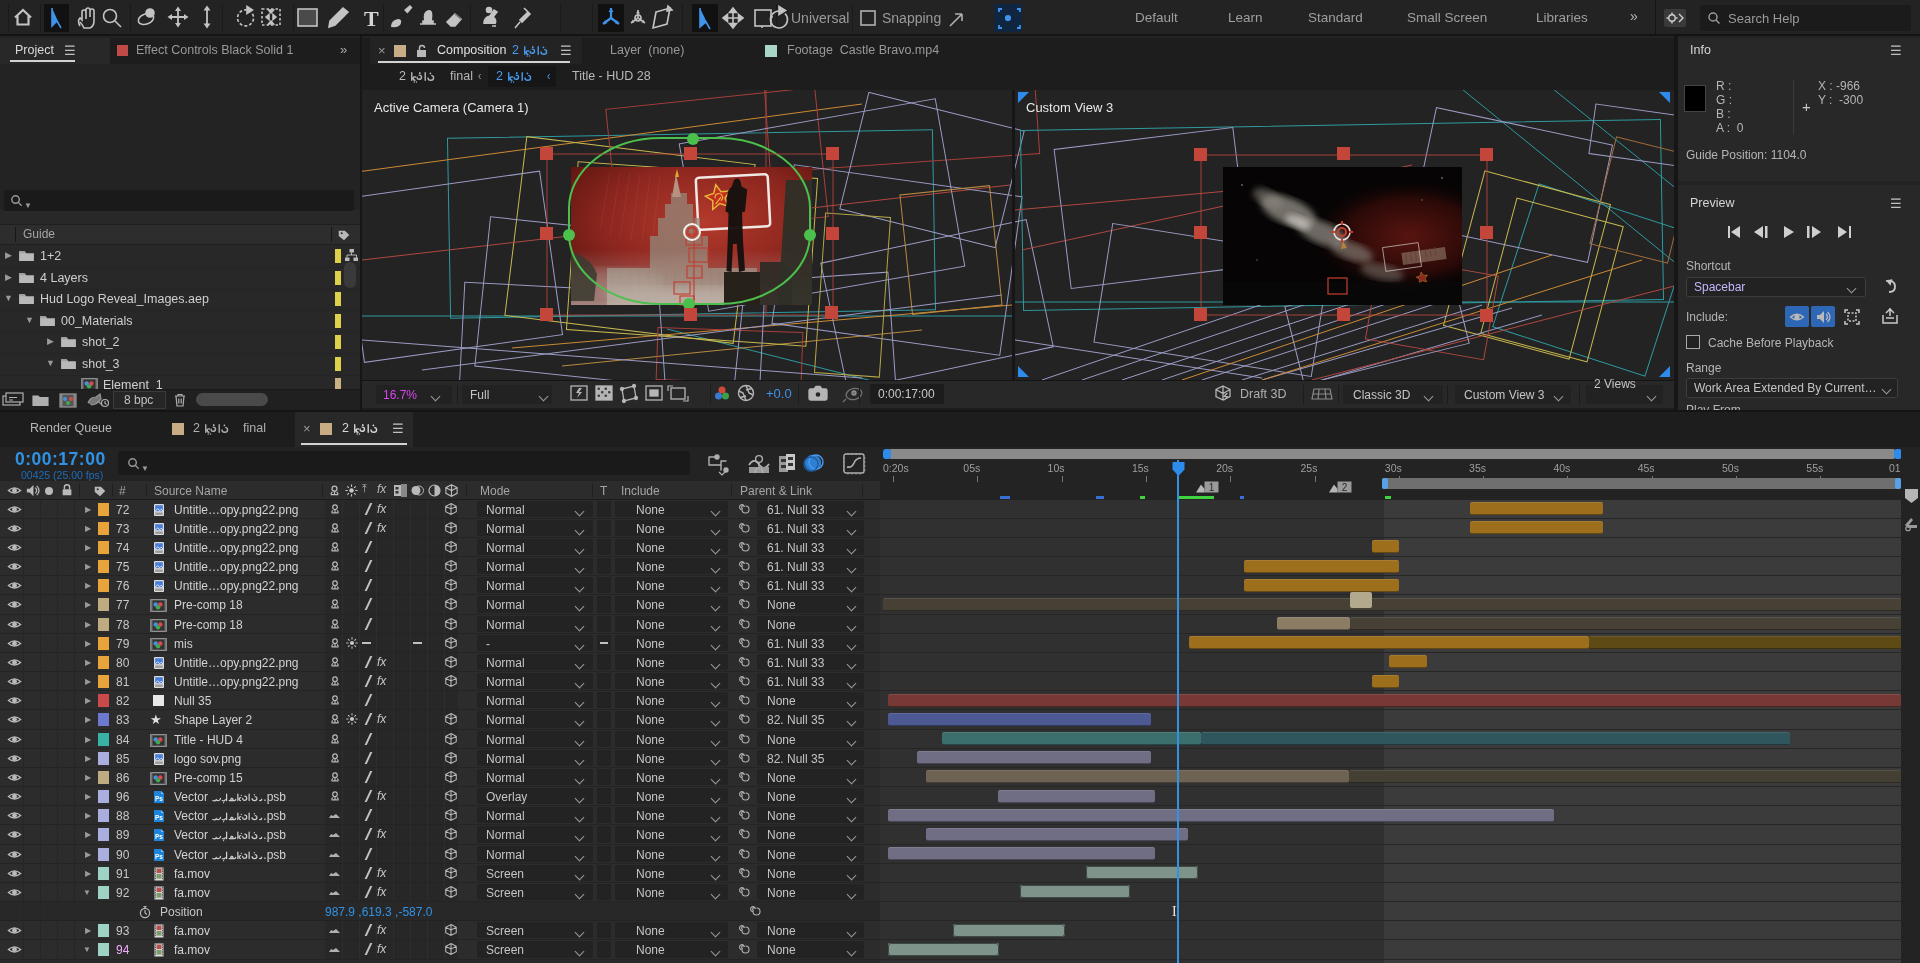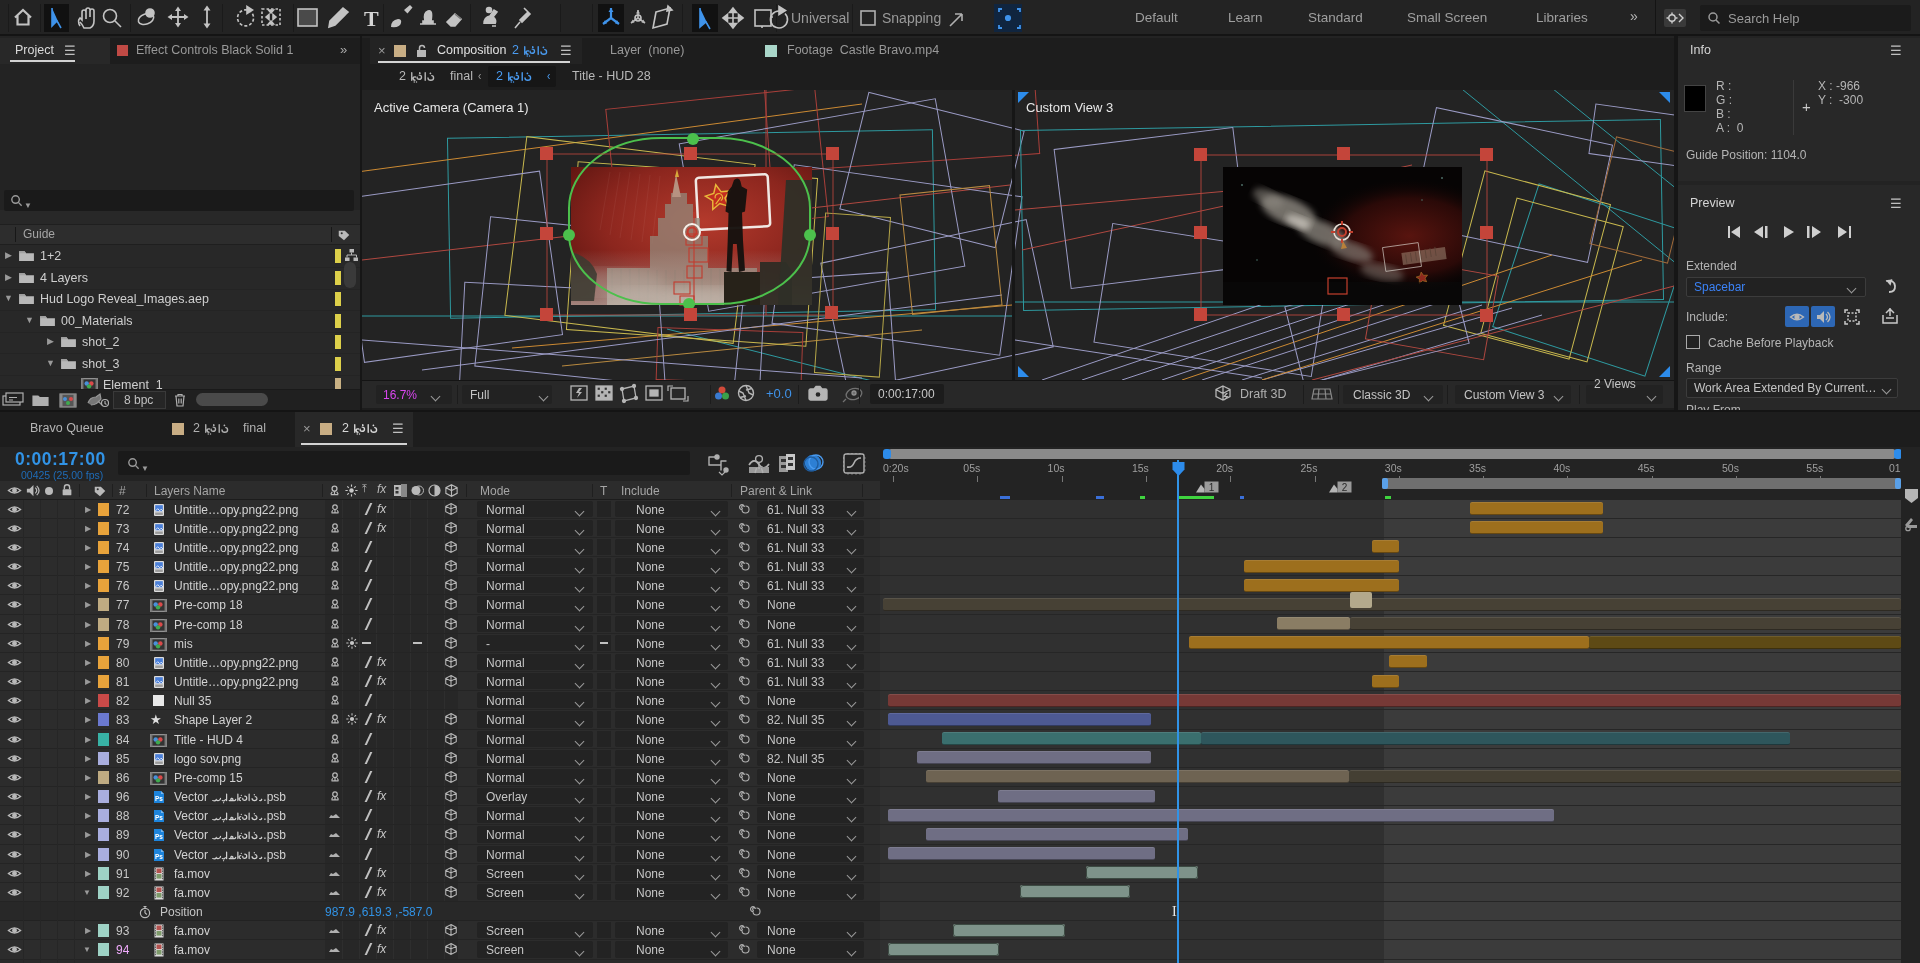--- a/index.html
+++ b/index.html
@@ -324,23 +324,23 @@
 <div class="txt" style="left:212px;top:158px;color:#c0c0c0;font-size:13px">☰</div>
 <svg class="ab" style="left:48px;top:186px" width="130" height="16" viewBox="0 0 130 16">
       <g fill="#cfcfcf">
         <path d="M2 2 v12 h2 V2 Z M14 2 L5 8 l9 6 Z"></path>
         <path d="M37 2 L28 8 l9 6 Z M39 2 h2.5 v12 H39 Z"></path>
         <path d="M58 2 l10 6 -10 6 Z"></path>
         <path d="M86 2 L95 8 l-9 6 Z M83.5 2 h-2.5 v12 h2.5 Z"></path>
         <path d="M112 2 l9 6 -9 6 Z M123 2 v12 h2 V2 Z"></path>
       </g>
     </svg>
-<div class="txt" style="left:8px;top:221px;color:#b5b5b5">Extended</div>
+<div class="txt" style="left:8px;top:221px;color:#b5b5b5">Shortcut</div>
 <div class="ab" style="left:8px;top:239px;width:180px;height:20px;background:#222;border:1px solid #3c3c3c;border-radius:2px"></div>
-<div class="txt" style="left:16px;top:242px;color:#3b82f6">Spacebar</div>
+<div class="txt" style="left:16px;top:242px;color:#c4b5fd">Spacebar</div>
 <div class="chev ab" style="left:170px;top:245px"></div>
 <svg class="ab" style="left:203px;top:239px" width="18" height="18" viewBox="0 0 18 18">
       <path d="M5 4 Q13 2 14 9 Q14.5 15 8 15" fill="none" stroke="#c8c8c8" stroke-width="1.8"></path>
       <path d="M5 0.5 v7 l-5-3.5 Z" fill="#c8c8c8" transform="translate(5.5,0.5) rotate(15 2 4)"></path>
     </svg>
 <div class="txt" style="left:8px;top:272px;color:#b5b5b5">Include:</div>
 <div class="ab" style="left:107px;top:268px;width:24px;height:21px;background:#2d67b5;border-radius:2px"></div>
 <svg class="ab" style="left:111px;top:271px" width="16" height="16">
       <use href="#eye"></use>
     </svg>
@@ -683,21 +683,21 @@
 <div class="ab" style="left:1093px;top:347px;width:116px;height:19px;background:#222;border-radius:2px"></div>
 <div class="txt" style="left:1102px;top:350px;color:#c5c5c5">Custom View 3</div>
 <div class="chev ab" style="left:1193px;top:353px"></div>
 <div class="sep" style="left:1217px;top:347px;height:19px;background:#1c1c1c"></div>
 <div class="ab" style="left:1224px;top:347px;width:77px;height:19px;background:#222;border-radius:2px"></div>
 <div class="txt" style="left:1232px;top:339px;color:#c5c5c5">2 Views</div>
 <div class="chev ab" style="left:1286px;top:353px"></div>
 </div>
 <div class="ab" style="left:0;top:412px;width:1920px;height:551px;background:#2a2a2a">
 <div class="ab" style="left:0;top:0;width:1920px;height:35px;background:#1d1d1d"></div>
-<div class="txt" style="left:30px;top:9px;font-size:12.5px;color:#b5b5b5">Bravo Queue</div>
+<div class="txt" style="left:30px;top:9px;font-size:12.5px;color:#b5b5b5">Render Queue</div>
 <div class="ab" style="left:172px;top:11px;width:12px;height:12px;background:#c8ad84"></div>
 <div class="txt" style="left:193px;top:9px;color:#b0b0b0;font-size:12.5px">2</div>
 <svg class="ab" style="left:203px;top:10px;color:#b0b0b0" width="38" height="13">
       <use href="#arab"></use>
     </svg>
 <div class="txt" style="left:243px;top:9px;color:#b0b0b0;font-size:12.5px">final</div>
 <div class="ab" style="left:295px;top:0;width:118px;height:35px;background:#282828"></div>
 <div class="txt" style="left:303px;top:9px;color:#9a9a9a;font-size:13px">×</div>
 <div class="ab" style="left:320px;top:11px;width:12px;height:12px;background:#c8ad84"></div>
 <div class="txt" style="left:342px;top:9px;color:#d8d8d8;font-size:12.5px">2</div>
@@ -805,21 +805,21 @@
 <svg class="ab" style="left:60px;top:71px" width="14" height="14">
       <use href="#lock"></use>
     </svg>
 <div class="sep" style="left:79px;top:72px;height:13px;background:#1f1f1f"></div>
 <svg class="ab" style="left:93px;top:72px" width="14" height="14">
       <use href="#tag"></use>
     </svg>
 <div class="sep" style="left:112px;top:72px;height:13px;background:#1f1f1f"></div>
 <div class="txt" style="left:119px;top:72px;color:#a5a5a5">#</div>
 <div class="sep" style="left:146px;top:72px;height:13px;background:#1f1f1f"></div>
-<div class="txt" style="left:154px;top:72px;color:#a5a5a5">Layers Name</div>
+<div class="txt" style="left:154px;top:72px;color:#a5a5a5">Source Name</div>
 <div class="sep" style="left:322px;top:72px;height:13px;background:#1f1f1f"></div>
 <svg class="ab" style="left:327px;top:71px" width="15" height="15">
       <use href="#shy"></use>
     </svg>
 <svg class="ab" style="left:344px;top:71px" width="15" height="15">
       <use href="#sun"></use>
     </svg>
 <div class="txt" style="left:362px;top:70px;color:#b9b9b9;font-size:11px">⤒</div>
 <div class="txt" style="left:377px;top:70px;color:#b9b9b9;font-size:12px;font-style:italic">fx</div>
 <svg class="ab" style="left:393px;top:71px" width="15" height="15" viewBox="0 0 15 15">

